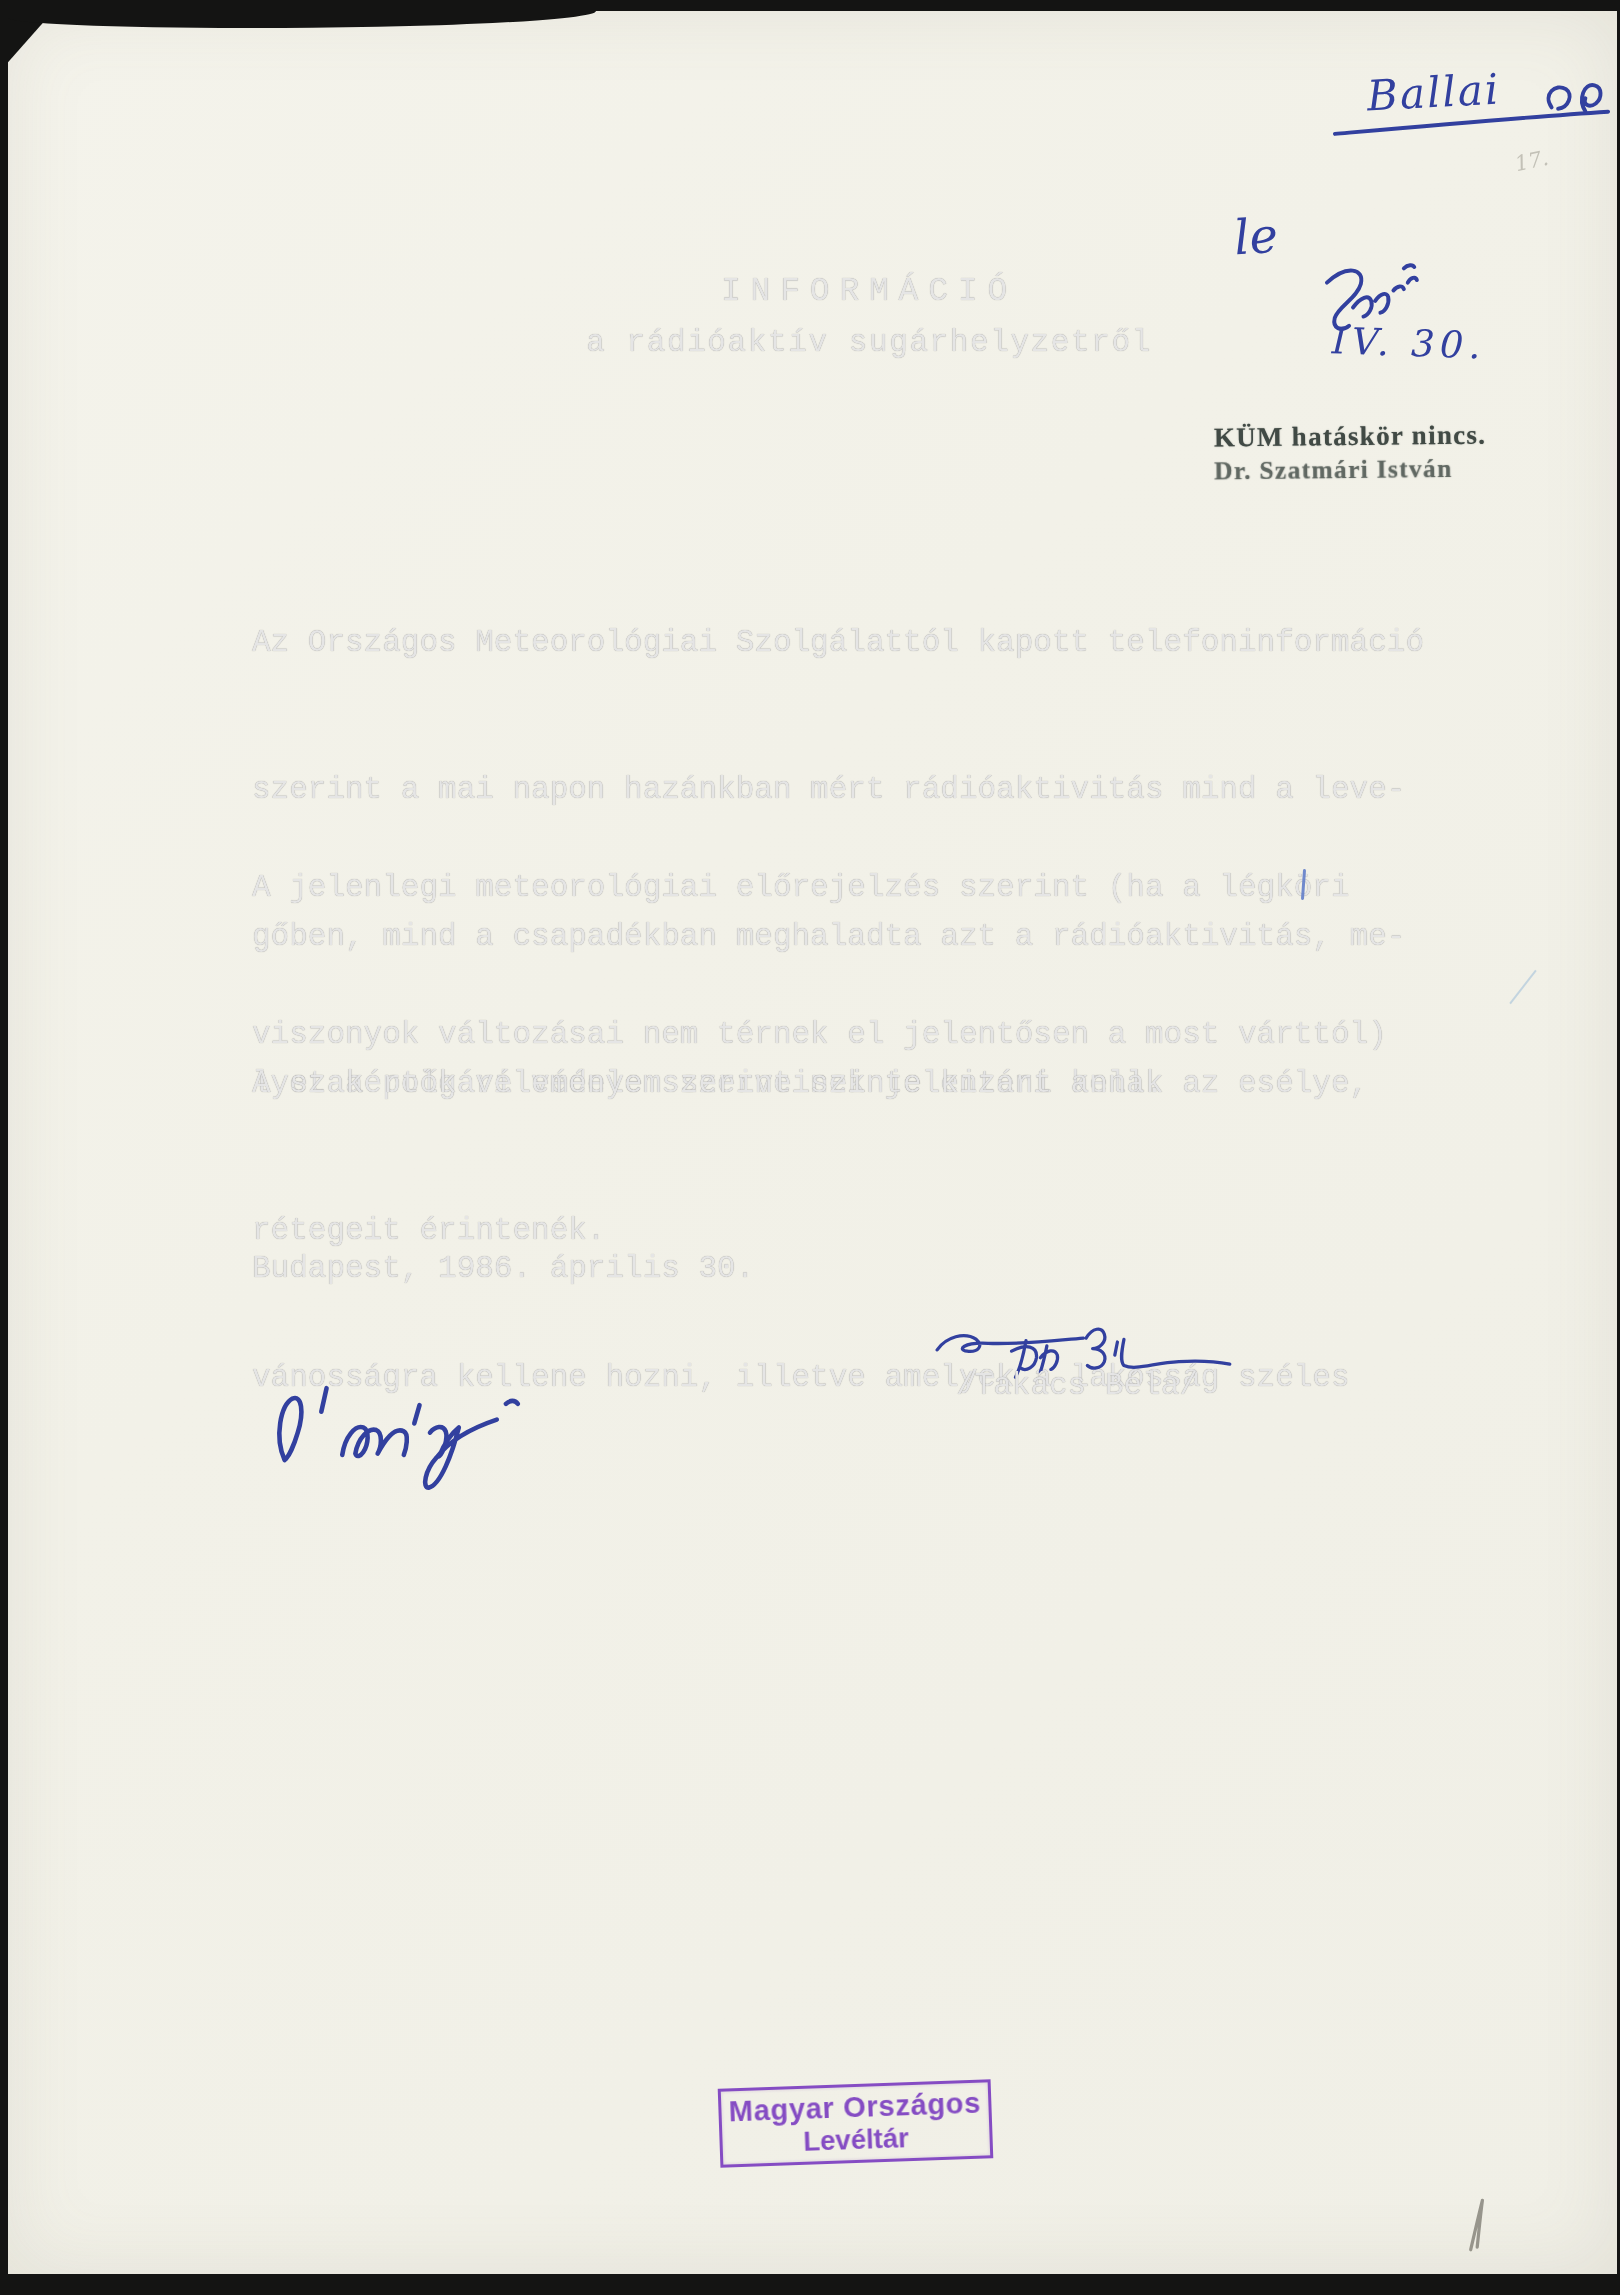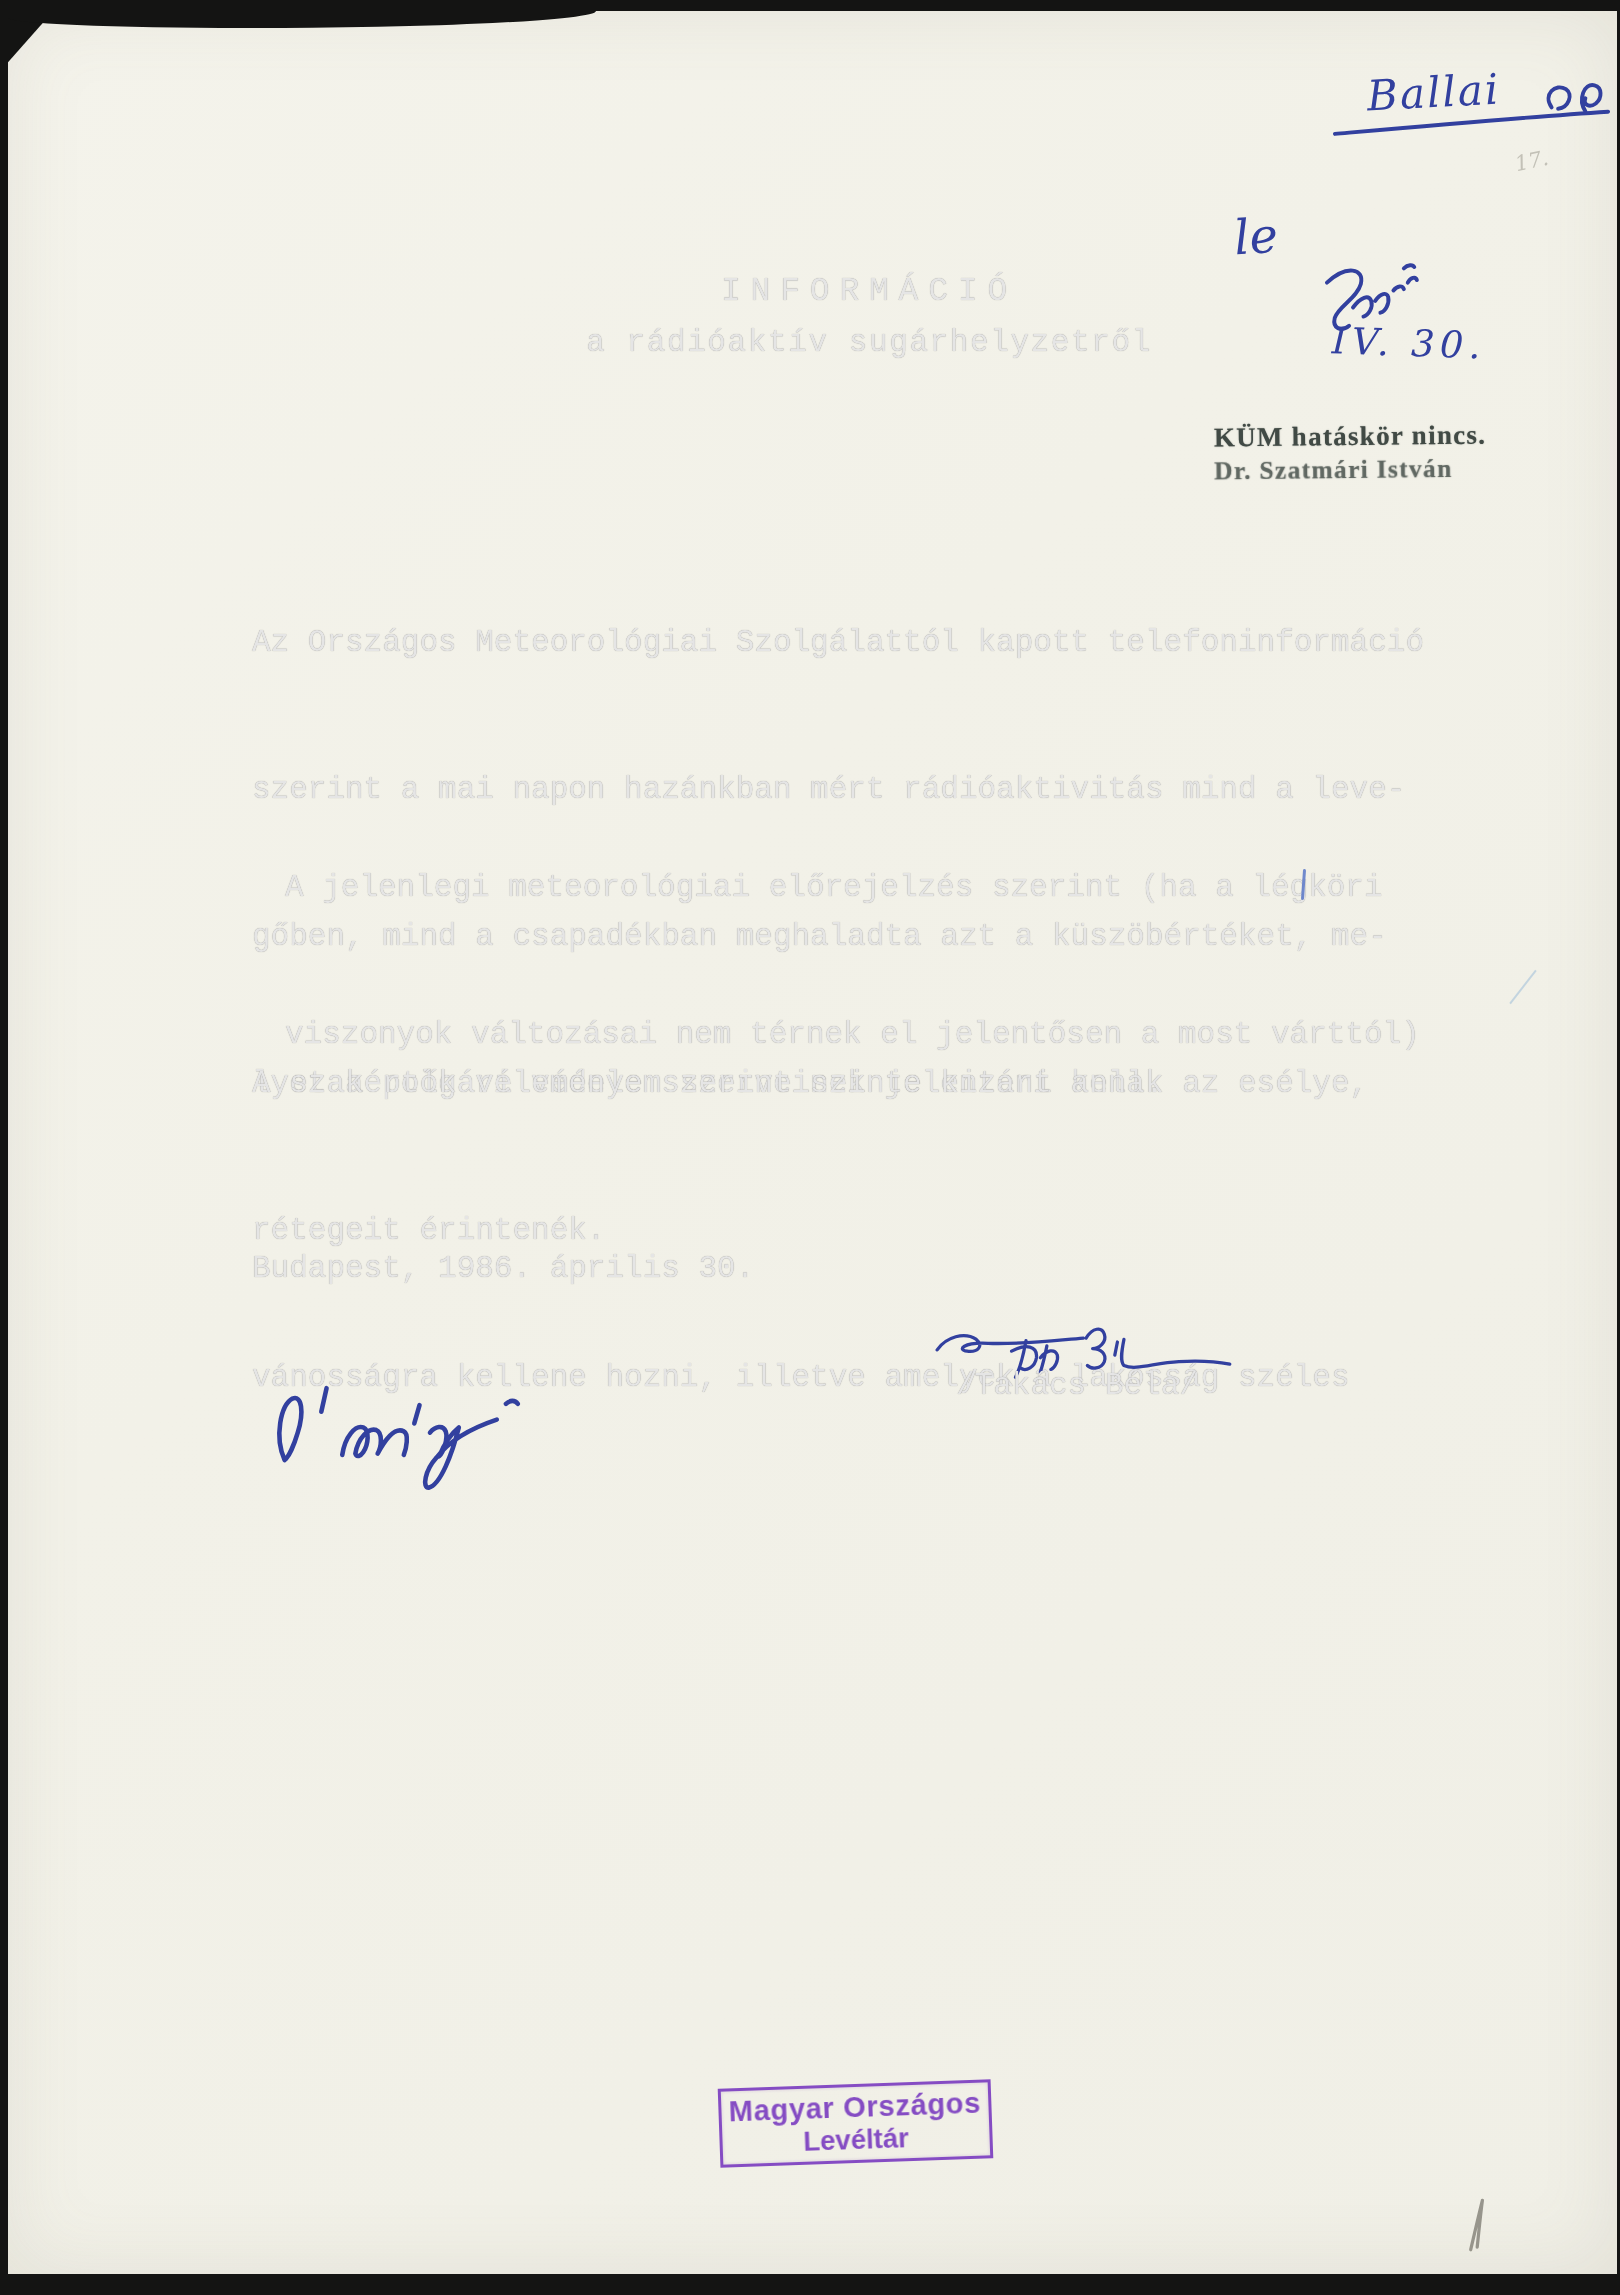--- a/index.html
+++ b/index.html
@@ -112,25 +112,25 @@
   <div class="hand note-date">IV. 30.</div>
 
   <div class="stamp-kum">
     <div class="l1">KÜM hatáskör nincs.</div>
     <div class="l2">Dr. Szatmári István</div>
   </div>
 
   <div class="tw para" style="top:520px;">
     <div>Az Országos Meteorológiai Szolgálattól kapott telefoninformáció</div>
     <div>szerint a mai napon hazánkban mért rádióaktivitás mind a leve-</div>
-    <div>gőben, mind a csapadékban meghaladta azt a küszöbértéket, me-</div>
+    <div>gőben, mind a csapadékban meghaladta azt a rádióaktivitás, me-</div>
     <div>lyet a polgári védelem szerveinek jelenteni kell.</div>
   </div>
 
-  <div class="tw para" style="top:765px;margin-left:33px;">
+  <div class="tw para" style="top:765px;">
     <div>A jelenlegi meteorológiai előrejelzés szerint (ha a légköri</div>
     <div>viszonyok változásai nem térnek el jelentősen a most várttól)</div>
   </div>
   <div class="pen-tick"></div>
 
   <div class="tw para" style="top:961px;">
     <div>A szakértők véleménye szerint szinte kizárt annak az esélye,</div>
     <div>rétegeit érintenék.</div>
     <div>vánosságra kellene hozni, illetve amelyek a lakosság széles</div>
   </div>

